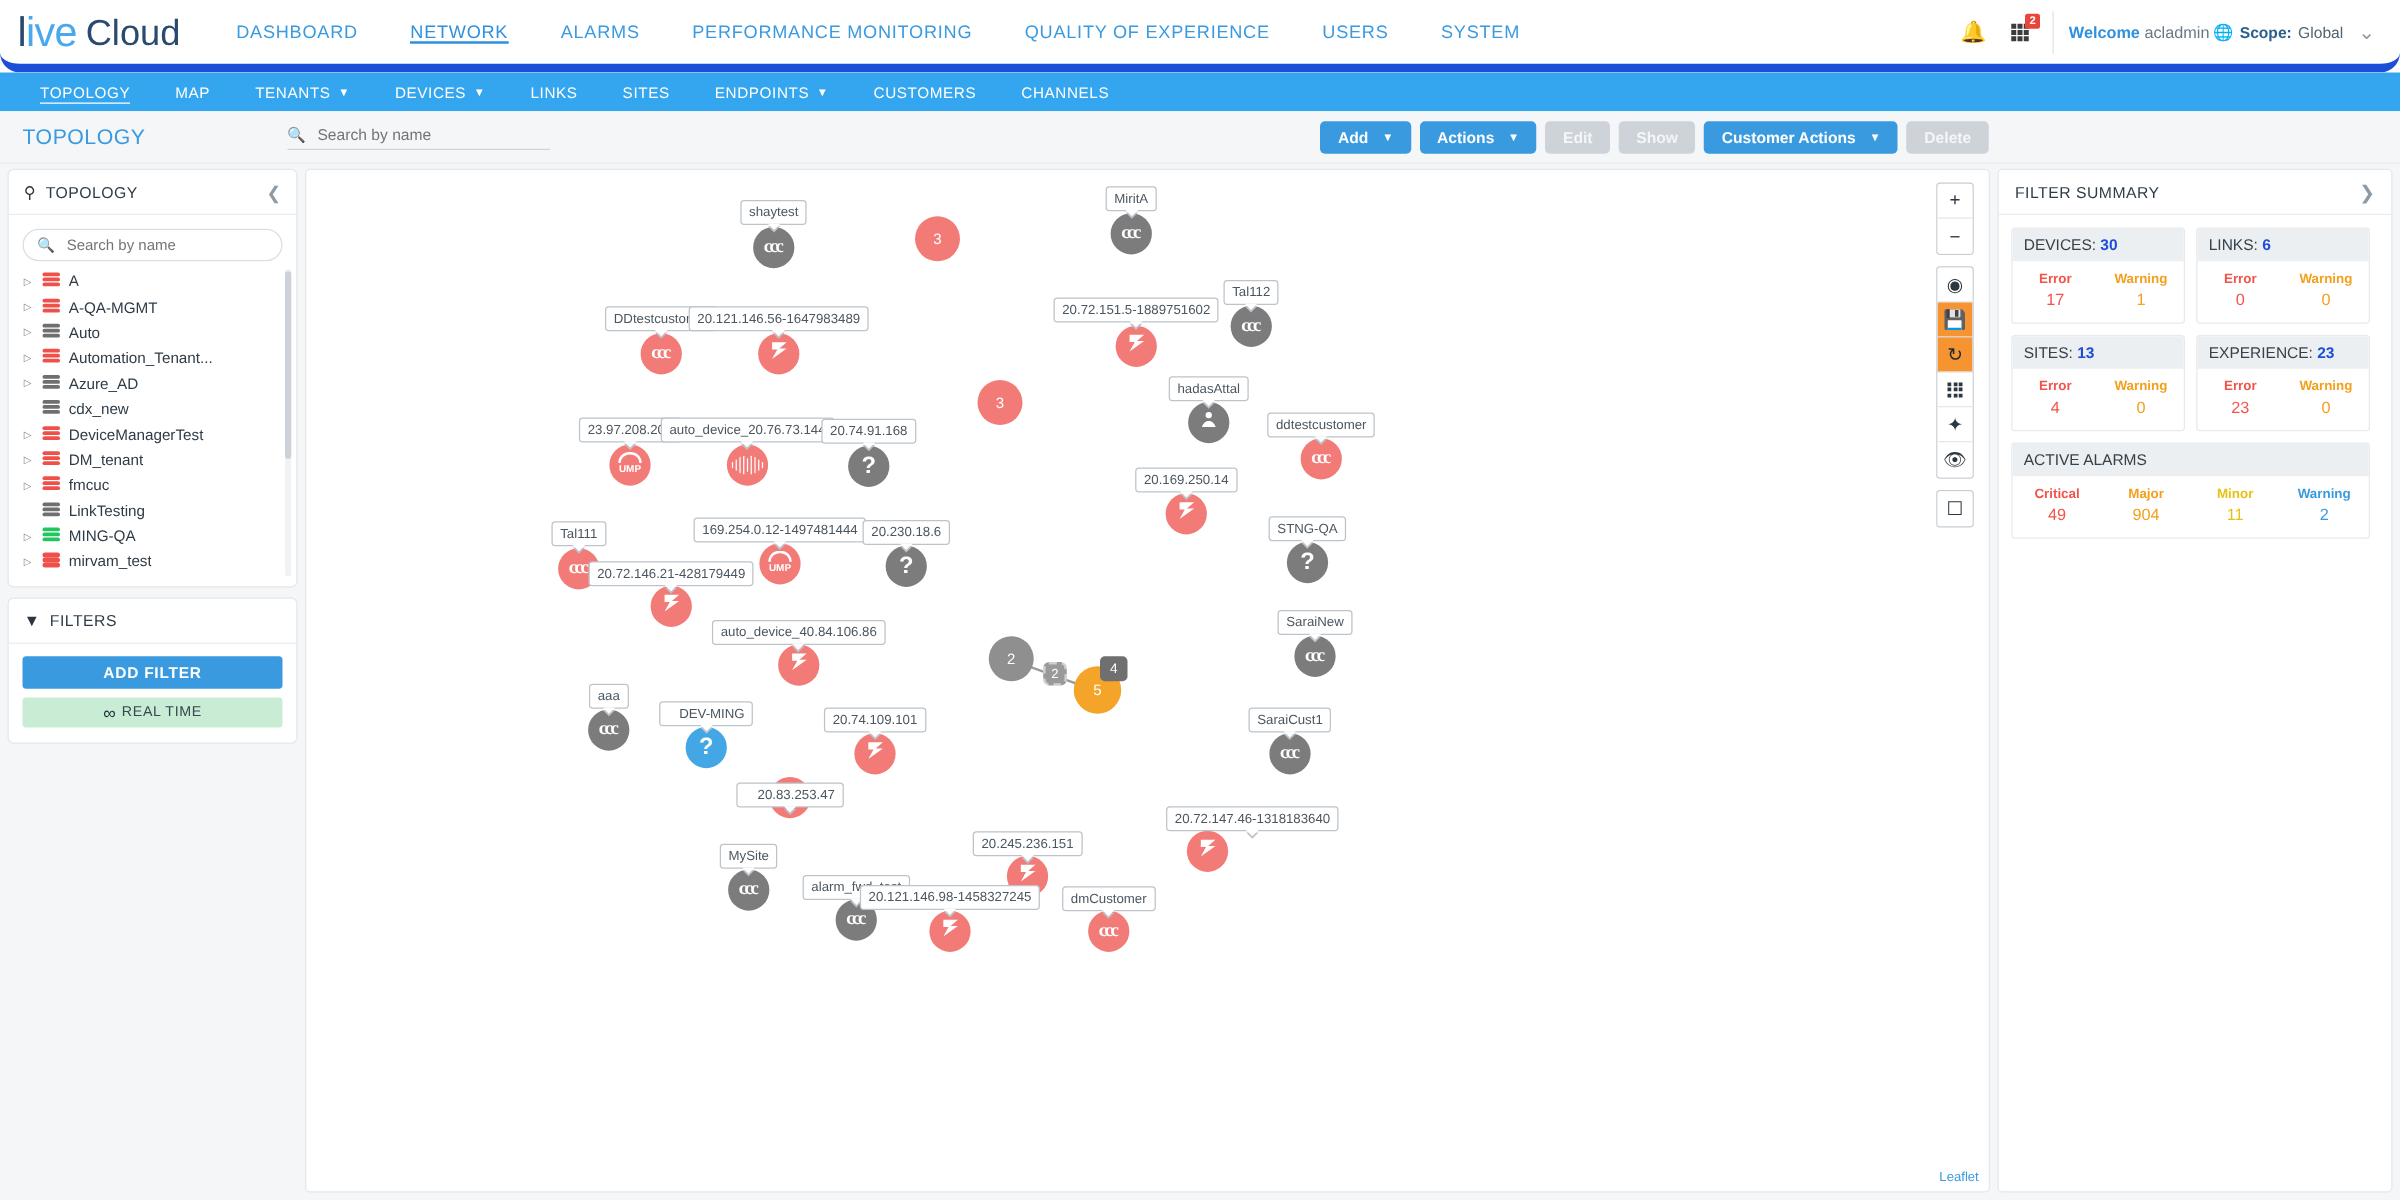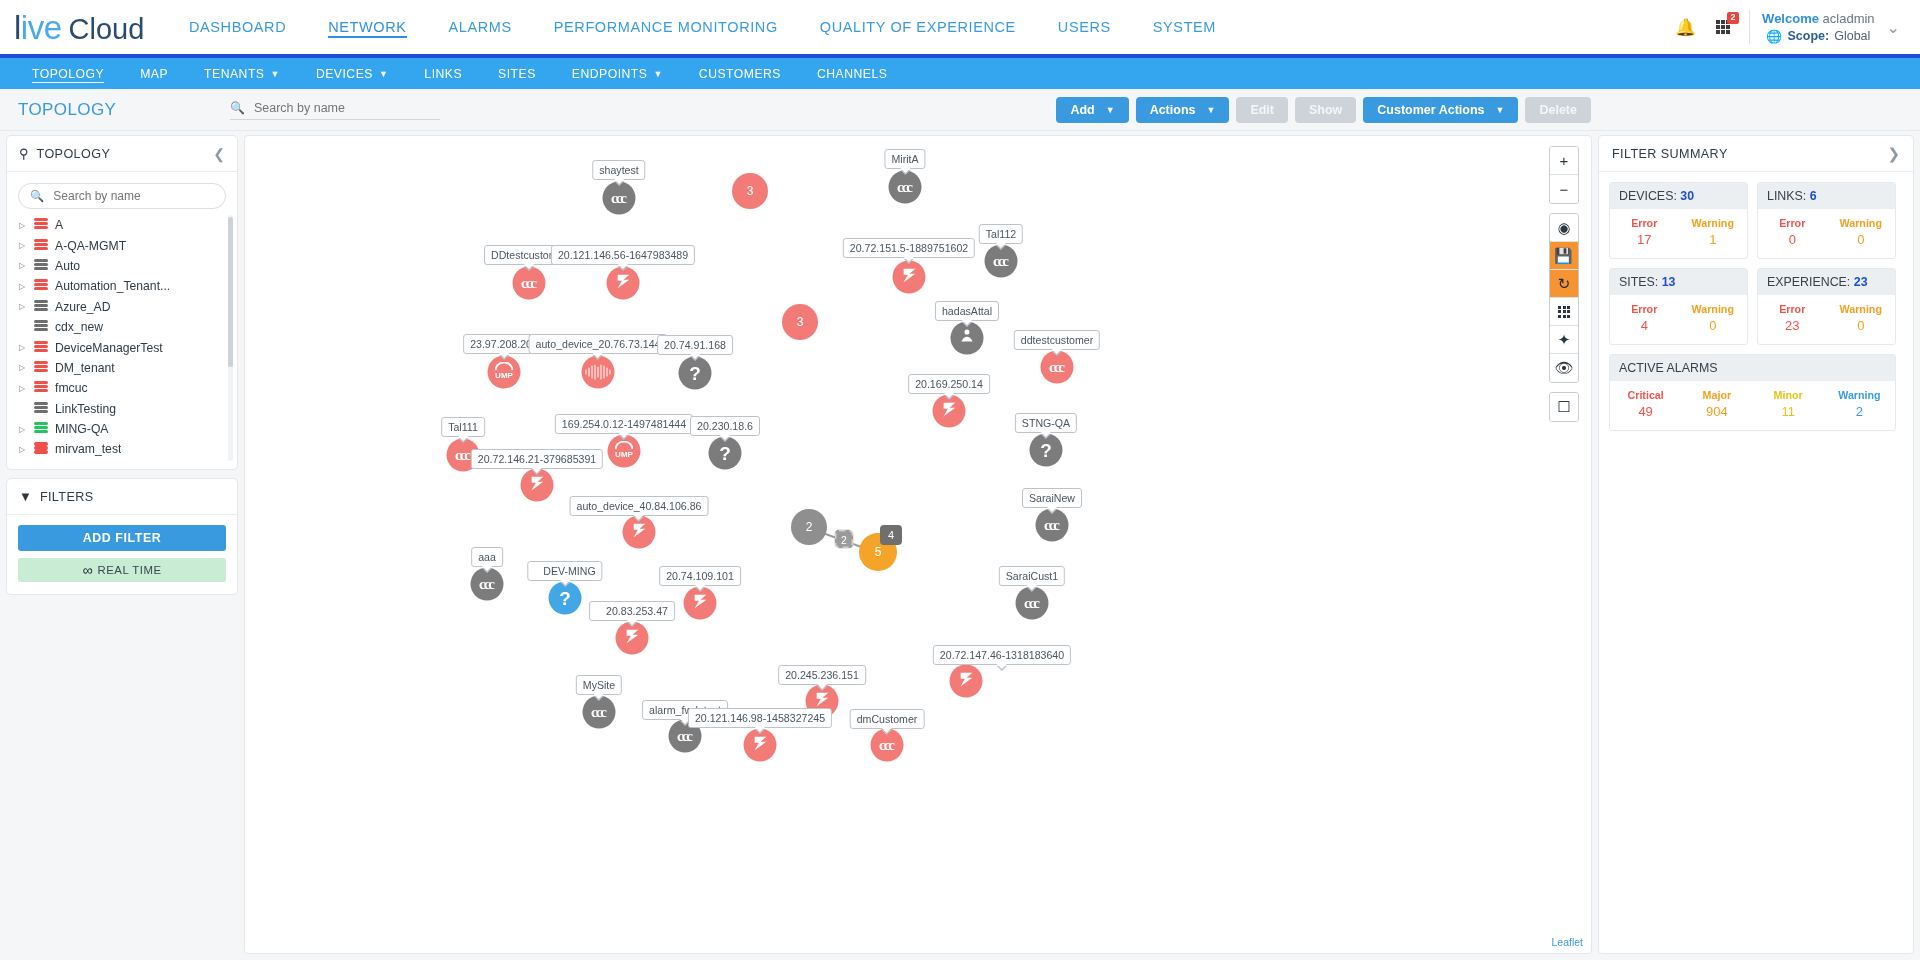--- a/index.html
+++ b/index.html
@@ -7,23 +7,24 @@
     margin: 0; padding: 0;
     width: 1920px; height: 960px;
     font-family: "Liberation Sans", sans-serif;
     background: #ffffff;
     overflow: hidden;
   }
   .app { width: 1920px; height: 960px; position: relative; display: flex; flex-direction: column; }
 
   
   .topbar {
-    height: 58px; background: #ffffff; border-bottom: 4px solid #1d4ed8;
+    height: 58px; background: #ffffff; border-bottom: 7px solid #1d4ed8;
     display: flex; align-items: center; padding: 0 14px 0 0; flex: 0 0 58px;
     position: relative;
+    border-radius: 16px;
   }
   .logo { width: 150px; padding-left: 14px; display: flex; align-items: flex-end; }
   .logo-live { font-size: 33px; color: #2b4a6f; letter-spacing: -0.5px; line-height: 1; font-weight: 400;}
   .logo-live .ve { color: #49a9ee; }
   .logo-cloud { font-size: 29px; color: #2b4a6f; margin-left: 7px; line-height: 1; }
 
   .mainnav { display: flex; align-items: center; height: 100%; margin-left: 18px; }
   .mainnav a {
     color: #3a9ae0; font-size: 14.5px; letter-spacing: .6px;
     padding: 0 21px; text-decoration: none; height: 100%;
@@ -39,21 +40,21 @@
   .bell { width: 34px; height: 34px; display:flex; align-items:center; justify-content:center; color:#c7cdd3; font-size: 17px; cursor:pointer;}
   .grid-badge { position: relative; width: 40px; height: 34px; display:flex; align-items:center; justify-content:center; cursor:pointer;}
   .grid-ico { display:grid; grid-template-columns: repeat(3,4px); grid-template-rows: repeat(3,4px); gap:1px; }
   .grid-ico i { background:#3c3c3c; display:block; width:4px; height:4px;}
   .badge-red {
     position:absolute; top:2px; right:4px; background:#e8453c; color:#fff;
     font-size: 9px; line-height: 11px; min-width: 12px; height: 12px;
     border-radius: 2px; text-align:center; padding: 0 2px; font-weight:bold;
   }
   .vdiv { width:1px; height: 34px; background:#dfe3e7; margin: 0 12px 0 6px;}
-  .welcome-wrap { display:flex; flex-direction: column; gap: 3px; padding-right: 6px; align-items: center;}
+  .welcome-wrap { display:flex; flex-direction: row; gap: 3px; padding-right: 6px;}
   .welcome-line { font-size: 13px; color: #6a7681; white-space: nowrap;}
   .welcome-line b { color: #2f90dd; font-weight: bold;}
   .scope-line { font-size: 12.5px; color:#55636e; display:flex; align-items:center; gap:5px;}
   .scope-line b { color:#2b5f8f; font-weight:bold;}
   .globe { color:#2f90dd; font-size: 13px;}
   .caret-down-top { color:#8d99a3; font-size: 16px; padding: 0 6px; cursor:pointer;}
 
   
   .subnav {
     height: 31px; background: #34a5ef; display: flex; align-items: center;
@@ -557,21 +558,21 @@
             <div class="circ c-grey" style="position: relative;">
               <span class="qm">?</span>
             </div>
           </div>
           <div class="lbl" style="left: 801px; top: 277px;">STNG-QA</div>
           <div class="node" style="left: 801px; top: 314px;">
             <div class="circ c-grey" style="position: relative;">
               <span class="qm">?</span>
             </div>
           </div>
-          <div class="lbl" style="left: 292px; top: 313px;">20.72.146.21-379685391</div>
+          <div class="lbl" style="left: 292px; top: 313px;">20.72.146.21-428179449</div>
           <div class="node" style="left: 292px; top: 349px;">
             <div class="circ c-red" style="position: relative;">
               <span class="bolt"><svg viewBox="0 0 24 24">
                   <path d="M5 4h14l-7 6h7l-14 10 5-9H5z" fill="#fff"></path>
                 </svg></span>
             </div>
           </div>
           <div class="lbl" style="left: 394px; top: 360px;">auto_device_40.84.106.86</div>
           <div class="node" style="left: 394px; top: 396px;">
             <div class="circ c-red" style="position: relative;">
@@ -605,21 +606,21 @@
                   <path d="M5 4h14l-7 6h7l-14 10 5-9H5z" fill="#fff"></path>
                 </svg></span>
             </div>
           </div>
           <div class="lbl" style="left: 787px; top: 430px;">SaraiCust1</div>
           <div class="node" style="left: 787px; top: 467px;">
             <div class="circ c-grey" style="position: relative;">
               <span class="ccc">ccc</span>
             </div>
           </div>
-          <div class="lbl" style="left: 387px; top: 465px; padding-left: 16px;">20.83.253.47</div>
+          <div class="lbl" style="left: 387px; top: 490px; padding-left: 16px;">20.83.253.47</div>
           <div class="node" style="left: 387px; top: 502px;">
             <div class="circ c-red" style="position: relative;">
               <span class="bolt"><svg viewBox="0 0 24 24">
                   <path d="M5 4h14l-7 6h7l-14 10 5-9H5z" fill="#fff"></path>
                 </svg></span>
             </div>
           </div>
           <div class="lbl" style="left: 718px; top: 509px; margin-left: 39px;">20.72.147.46-1318183640</div>
           <div class="node" style="left: 721px; top: 545px;">
             <div class="circ c-red" style="position: relative;">

